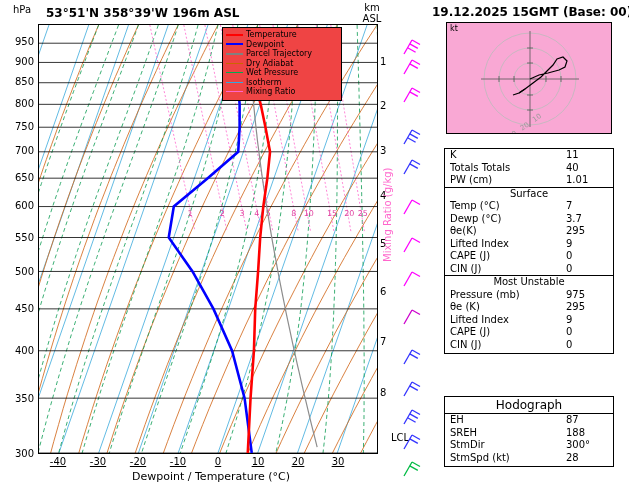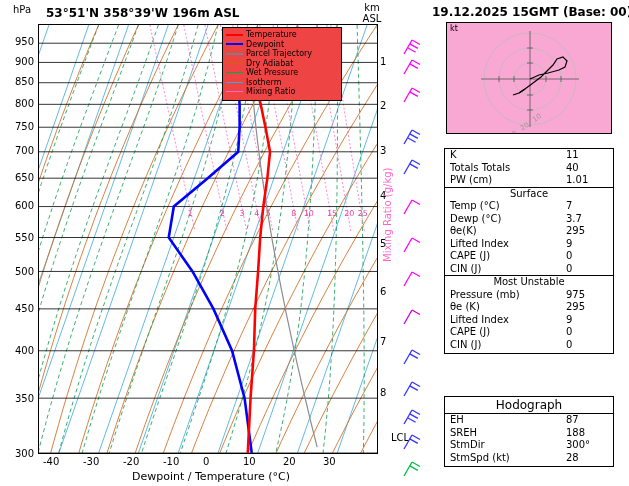--- a/index.html
+++ b/index.html
@@ -24,21 +24,21 @@
   .plot-frame {
     position:absolute; left:38px; top:24px; width:340px; height:430px;
     border:1px solid #000; background:#fff; overflow:hidden;
   }
   .plot-inner { position:absolute; left:0; top:0; width:100%; height:100%; }
 
   .ylabels { position:absolute; left:0; top:24px; width:36px; height:432px; }
   .ylabels div { position:absolute; right:2px; font-size:10px; text-align:right; }
 
   .xlabels { position:absolute; left:0px; top:456px; width:400px; height:14px; }
-  .xlabels div { position:absolute; font-size:10px; width:30px; }
+  .xlabels div { position:absolute; font-size:10px; text-align:center; width:30px;text-decoration:underline; }
 
   #xaxis-title { position:absolute; left:96px; top:470px; width:230px; text-align:center; font-size:11px;}
 
   .kmlabels { position:absolute; left:380px; top:24px; width:22px; height:432px; }
   .kmlabels div { position:absolute; left:0px; font-size:10px; }
 
   #lcl-label { position:absolute; left:391px; top:432px; font-size:10px; }
 
   
   #legend {

